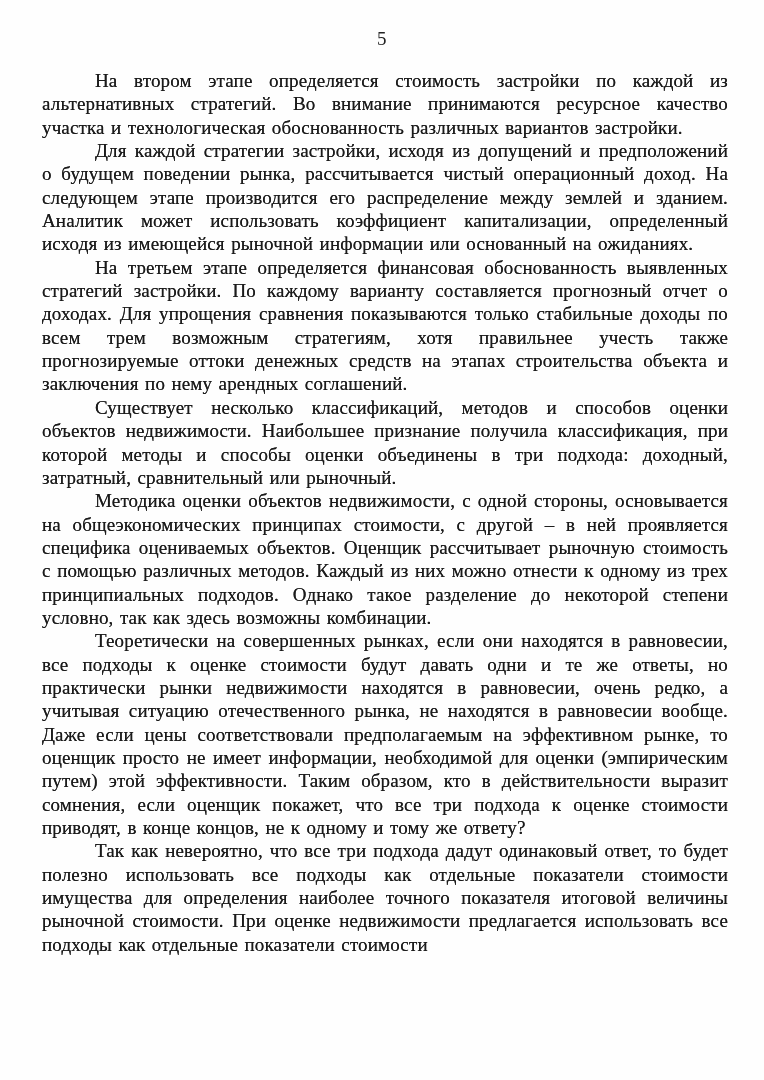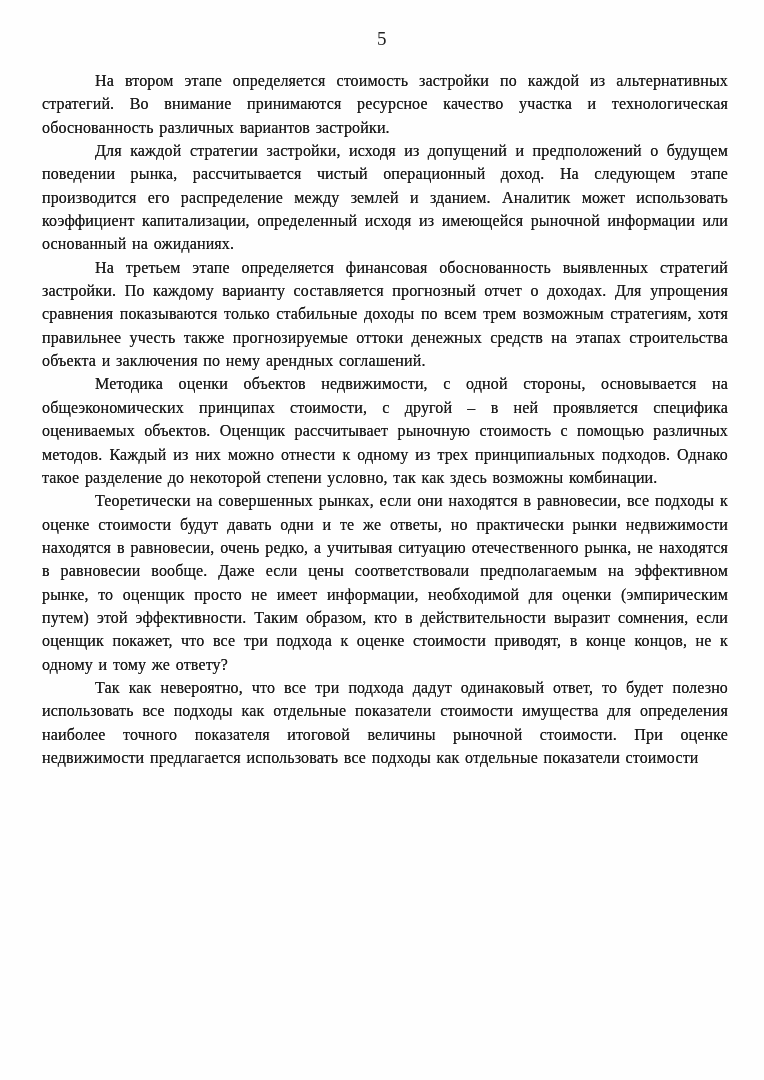--- a/index.html
+++ b/index.html
@@ -30,35 +30,36 @@
     position: absolute;
     top: 69px;
     left: 42px;
     width: 686px;
   }
   .content p {
     margin: 0;
     padding: 0;
     text-align: justify;
     text-indent: 53px;
-    font-size: 16px;
+    font-size: 19px;
     line-height: 23.35px;
     word-spacing: 1.5px;
     letter-spacing: 0.15px;
     
     text-shadow: 0 0 0.55px rgba(20,20,20,0.85);
   }
 </style>
 </head>
 <body>
 
 <div class="page">
   <div class="page-number">5</div>
 
   <div class="content">
     <p>На втором этапе определяется стоимость застройки по каждой из альтернативных стратегий. Во внимание принимаются ресурсное качество участка и технологическая обоснованность различных вариантов застройки.</p>
     <p>Для каждой стратегии застройки, исходя из допущений и предположений о будущем поведении рынка, рассчитывается чистый операционный доход. На следующем этапе производится его распределение между землей и зданием. Аналитик может использовать коэффициент капитализации, определенный исходя из имеющейся рыночной информации или основанный на ожиданиях.</p>
     <p>На третьем этапе определяется финансовая обоснованность выявленных стратегий застройки. По каждому варианту составляется прогнозный отчет о доходах. Для упрощения сравнения показываются только стабильные доходы по всем трем возможным стратегиям, хотя правильнее учесть также прогнозируемые оттоки денежных средств на этапах строительства объекта и заключения по нему арендных соглашений.</p>
+    <p>Существует несколько классификаций, методов и способов оценки объектов недвижимости. Наибольшее признание получила классификация, при которой методы и способы оценки  объединены в три подхода: доходный, затратный, сравнительный или рыночный.</p>
     <p>Методика оценки объектов недвижимости, с одной стороны, основывается на общеэкономических принципах стоимости, с другой – в ней проявляется специфика оцениваемых объектов. Оценщик рассчитывает рыночную стоимость с помощью различных методов. Каждый из них можно отнести к одному из трех принципиальных подходов. Однако такое разделение до некоторой степени условно, так как здесь возможны комбинации.</p>
     <p>Теоретически на совершенных рынках, если они находятся в равновесии, все подходы к оценке стоимости будут давать одни и те же ответы, но практически рынки недвижимости находятся в равновесии, очень редко, а учитывая ситуацию отечественного рынка, не находятся в равновесии вообще. Даже если цены соответствовали предполагаемым на эффективном рынке, то оценщик просто не имеет информации, необходимой для оценки (эмпирическим путем) этой эффективности. Таким образом, кто в действительности выразит сомнения, если оценщик покажет, что все три подхода к оценке стоимости приводят, в конце концов, не к одному и тому же ответу?</p>
     <p>Так как невероятно, что все три подхода дадут одинаковый ответ, то будет полезно использовать все подходы как отдельные показатели стоимости имущества для определения наиболее точного показателя итоговой величины рыночной стоимости. При оценке недвижимости предлагается использовать все подходы как отдельные показатели стоимости</p>
   </div>
 </div>
 
 </body></html>

